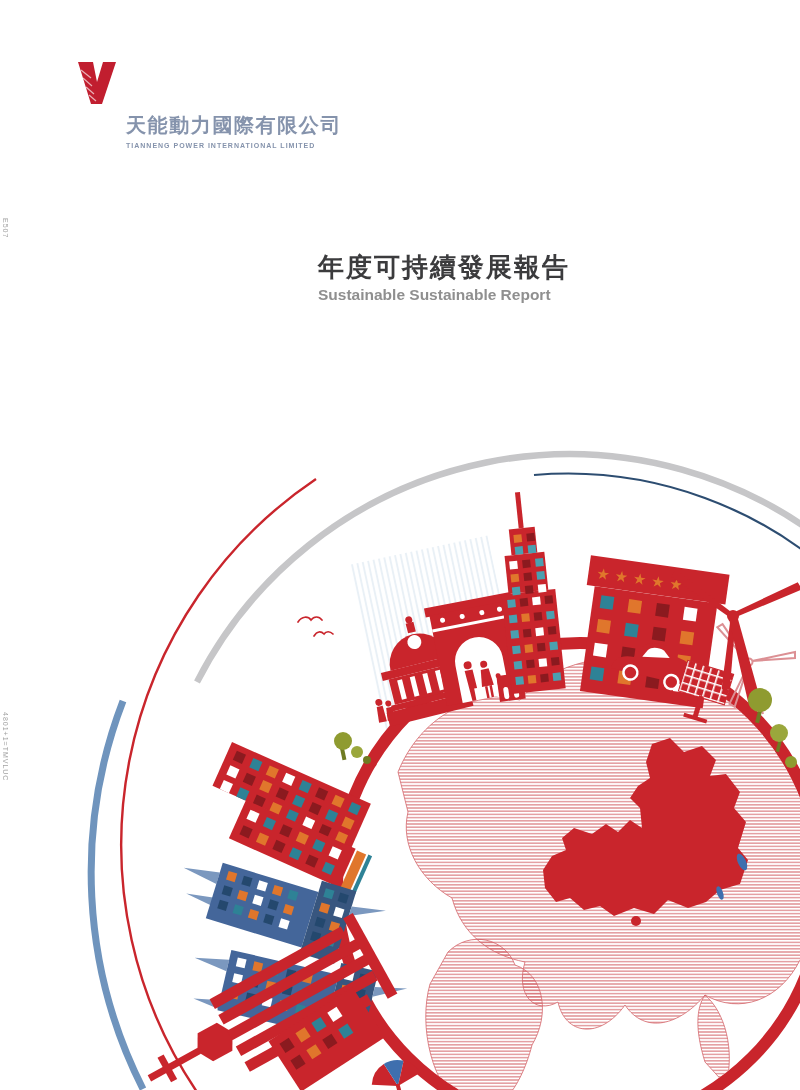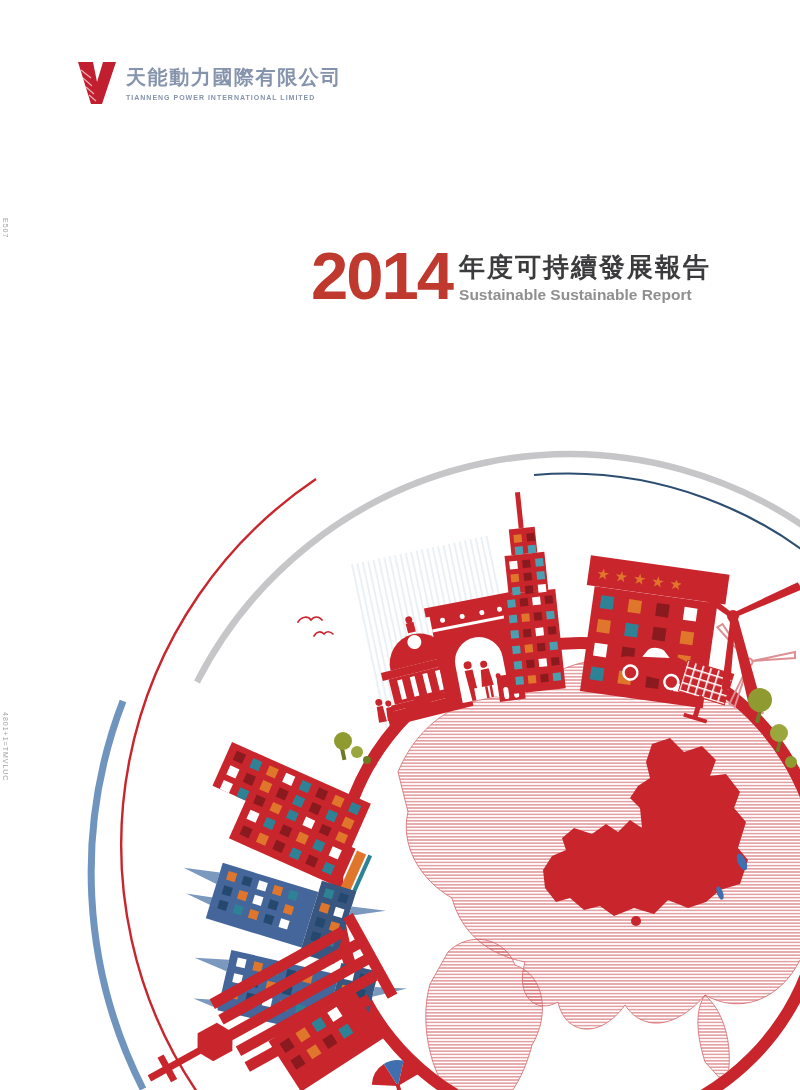--- a/index.html
+++ b/index.html
@@ -8,21 +8,21 @@
     --navy:#2d4d71; --gray-arc:#c6c6c8; --olive:#8f9b30; --olive2:#9aa73c; --olive-dark:#6f7b22;
     --orange:#e0762c; --teal:#2e8296; --teal-light:#4aa0b0; --logo-text:#8593ac;
     --title-zh:#3b3b3d; --subtitle:#8f8f8f; --island-blue:#3f6fae; --stripe-blue:#d7e4ee;
   }
   html,body{margin:0;padding:0;}
   body{font-family:"Liberation Sans",sans-serif;background:#ffffff;}
   .page{position:relative;width:800px;height:1090px;background:#fff;overflow:hidden;}
 
   .logo{position:absolute;left:76px;top:60px;display:flex;align-items:flex-start;}
   .logo-mark{width:42px;height:46px;flex:0 0 auto;}
-  .logo-text{margin-left:8px;padding-top:4px;}
+  .logo-text{margin-left:8px;padding-top:4px;margin-top:48px;}
   .lz{font-size:20px;font-weight:bold;color:var(--logo-text);letter-spacing:1.6px;white-space:nowrap;}
   .le{font-size:7px;font-weight:bold;color:var(--logo-text);letter-spacing:1px;margin-top:3px;white-space:nowrap;}
 
   .edge-text{position:absolute;left:2px;writing-mode:vertical-rl;font-size:7px;color:#a3a3a3;letter-spacing:1px;}
   .edge-top{top:218px;}
   .edge-bottom{top:712px;}
 
   .title-wrap{position:absolute;left:311px;top:247px;display:flex;align-items:flex-start;}
   .year{font-size:67px;font-weight:bold;color:var(--red-title);line-height:0.86;letter-spacing:-2px;}
   .title-right{margin-left:7px;padding-top:3px;}
@@ -64,21 +64,20 @@
     <div class="logo-text">
       <div class="lz">天能動力國際有限公司</div>
       <div class="le">TIANNENG POWER INTERNATIONAL LIMITED</div>
     </div>
   </div>
 
   <div class="edge-text edge-top">E507</div>
   <div class="edge-text edge-bottom">4801+1=TMVLUC</div>
 
   <div class="title-wrap">
-    <div class="year">2014</div>
     <div class="title-right">
       <div class="t-zh">年度可持續發展報告</div>
       <div class="t-en">Sustainable Sustainable Report</div>
     </div>
   </div>
 
   <svg class="illus" viewBox="0 0 800 1090">
     <defs>
       <pattern id="mh" width="6" height="3.2" patternUnits="userSpaceOnUse">
         <path d="M0,1.6 H6" stroke="#d4666b" stroke-width="1"></path>

